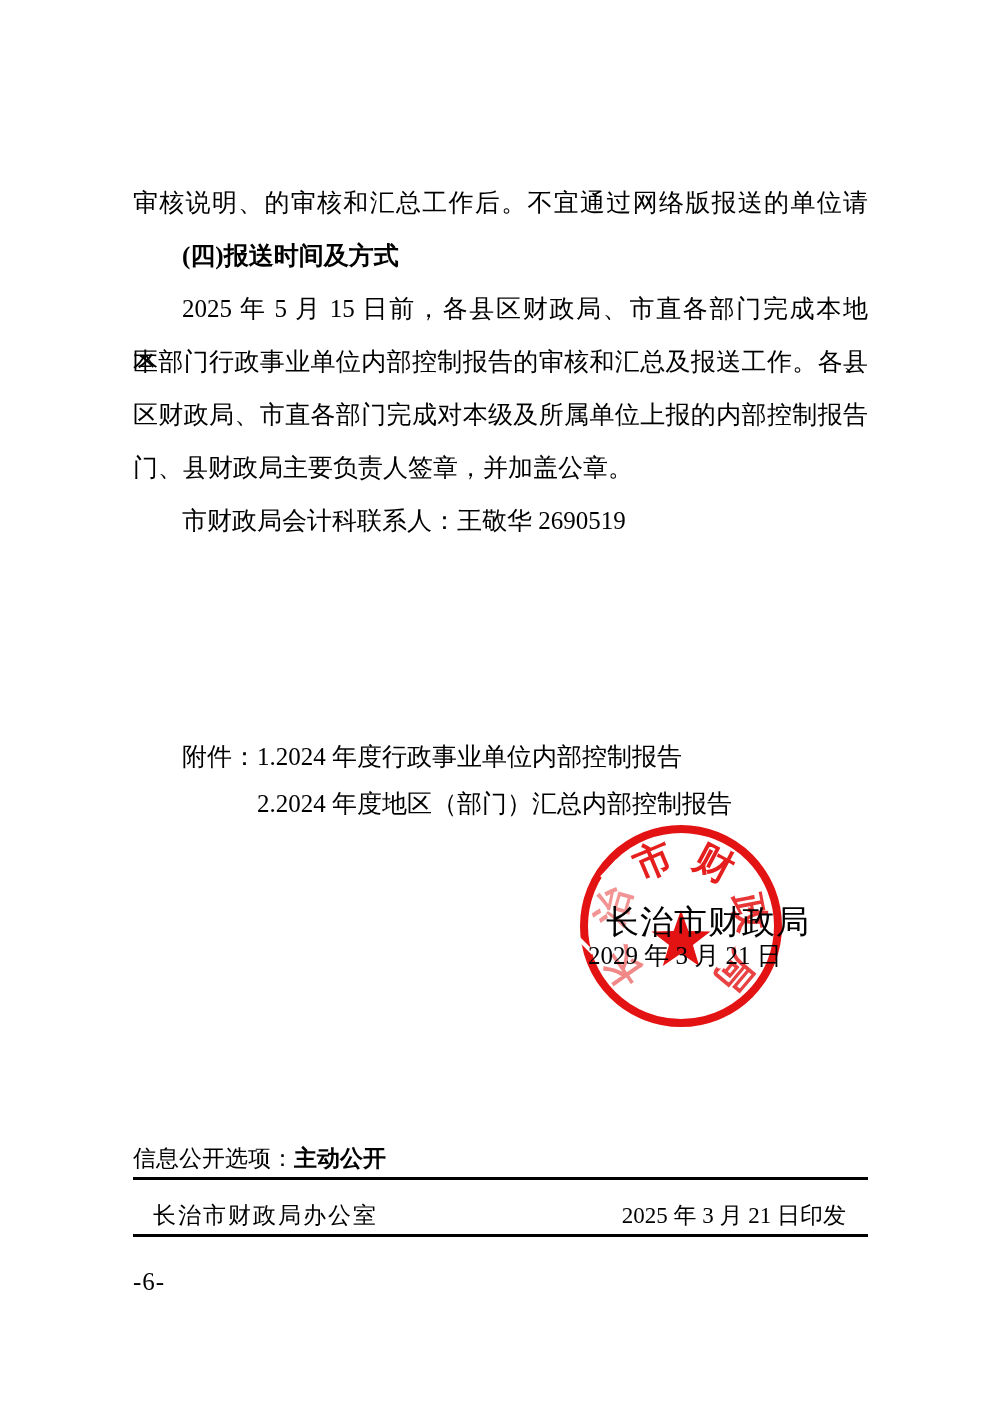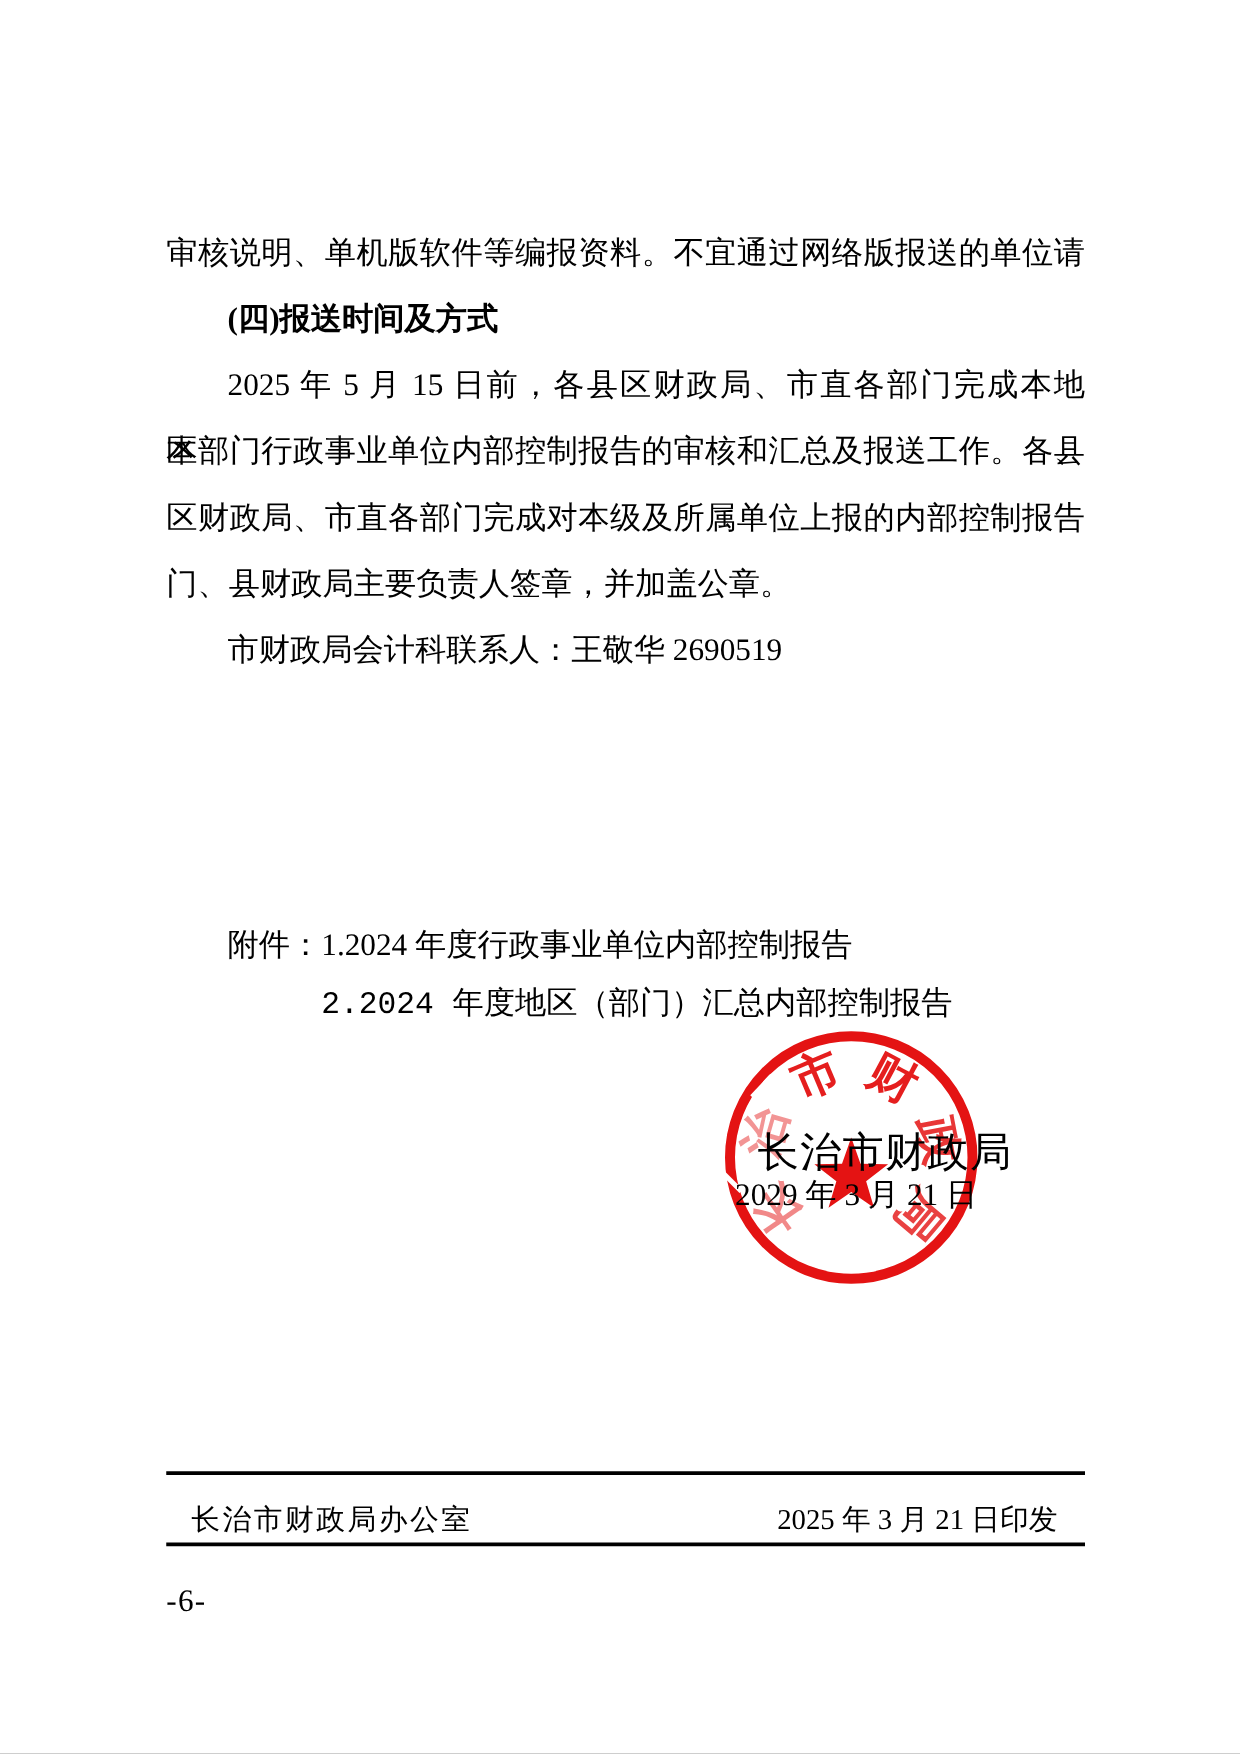--- a/index.html
+++ b/index.html
@@ -29,21 +29,21 @@
   .bold { font-weight: bold; }
   
   .attachments {
     position: absolute;
     left: 133px;
     top: 733px;
     width: 735px;
     font-size: 25px;
     line-height: 47px;
   }
-  .att-item2 { padding-left: 124px; font-family: Liberation Mono, monospace; }
+  .att-item2 { padding-left: 124px; }
   .att-item1 { padding-left: 49px; }
   
   .sig-agency {
     position: absolute;
     left: 606px;
     top: 900px;
     font-size: 33px;
     letter-spacing: 1px;
     white-space: nowrap;
   }
@@ -107,21 +107,21 @@
     font-size: 25px;
     letter-spacing: 1px;
   }
 </style>
 </head>
 <body>
 
 <div class="page">
 
   <div class="bodytext">
-    <div class="bline just">审核说明、单机版软件等编报资料。不宜通过网络版报送的单位请</div>
+    <div class="bline just">审核说明、的审核和汇总工作后。不宜通过网络版报送的单位请</div>
     <div class="bline bold indent">(四)报送时间及方式</div>
     <div class="bline just indent">2025 年 5 月 15 日前，各县区财政局、市直各部门完成本地区、</div>
     <div class="bline just">本部门行政事业单位内部控制报告的审核和汇总及报送工作。各县</div>
     <div class="bline just">区财政局、市直各部门完成对本级及所属单位上报的内部控制报告</div>
     <div class="bline">门、县财政局主要负责人签章，并加盖公章。</div>
     <div class="bline indent">市财政局会计科联系人：王敬华 2690519</div>
   </div>
 
   <div class="attachments">
     <div class="att-item1">附件：1.2024 年度行政事业单位内部控制报告</div>
@@ -145,20 +145,23 @@
       <polygon fill="#e41313" points="103,87 110.4,107.9 132.5,108.4 114.9,121.9 121.2,143.1 103,130.5 84.8,143.1 91.1,121.9 73.5,108.4 95.6,107.9"></polygon>
 
       <line x1="24" y1="55" x2="40" y2="38" stroke="#ffffff" stroke-width="5"></line>
       <line x1="1" y1="116" x2="15" y2="130" stroke="#ffffff" stroke-width="4"></line>
     </svg>
   </div>
 
   <div class="sig-agency">长治市财政局</div>
   <div class="sig-date">2029 年 3 月 21 日</div>
 
+  <div class="disclosure">
+    <span class="lbl">信息公开选项：</span><span class="val">主动公开</span>
+  </div>
   <div class="rule rule-top"></div>
   <div class="issuer-row">
     <span class="issuer">长治市财政局办公室</span>
     <span class="printdate">2025 年 3 月 21 日印发</span>
   </div>
   <div class="rule rule-bottom"></div>
   <div class="pagenum">-6-</div>
 
 </div>
 

